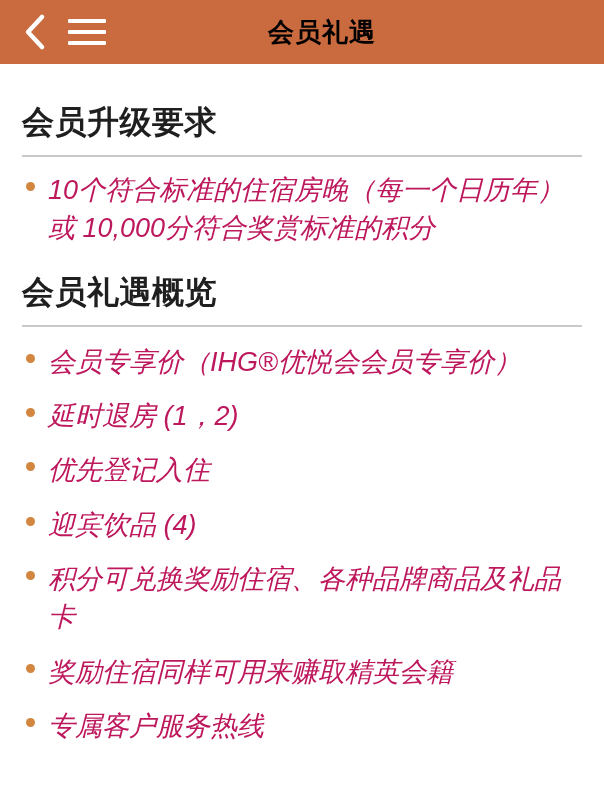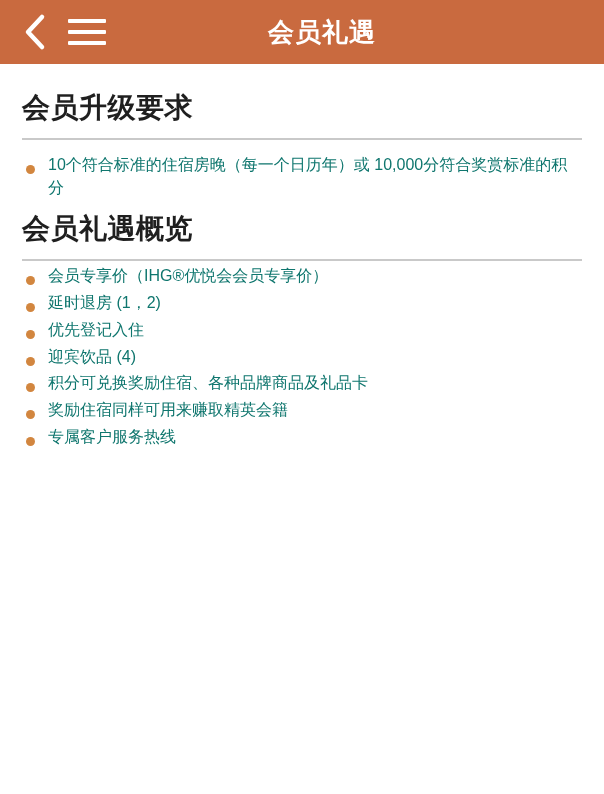--- a/index.html
+++ b/index.html
@@ -58,70 +58,71 @@
     border-radius: 1px;
   }
   .hdr-title {
     position: absolute;
     left: 0;
     right: 0;
     top: 0;
     height: 64px;
     line-height: 64px;
     text-align: center;
-    color: #ffffff;
+    color: #000000;
     font-size: 26px;
     font-weight: bold;
     letter-spacing: 1px;
     pointer-events: none;
     padding-left: 40px;
   }
 
   
   .content {
     padding: 14px 22px 0 22px;
   }
   .section-title {
-    font-size: 28px;
+    font-size: 32px;
     font-weight: bold;
     color: #1f1f1f;
     letter-spacing: 0.5px;
-    margin: 12px 0 0 0;
+    margin: 24px 0 0 0;
     line-height: 1.25;
   }
   .divider {
     height: 2px;
     background: #c9c9c9;
     margin: 13px 0 4px 0;
   }
 
   ul.bullets {
     list-style: none;
     margin: 0;
     padding: 0;
   }
   ul.bullets li {
     position: relative;
     padding: 0 0 0 26px;
     margin: 12px 0 0 0;
-    font-size: 16px;
+    font-size: 27px;
     line-height: 1.42;
-    color: #0f766e;
+    color: #be185d;
+    font-style: italic;
   }
   ul.bullets li::before {
     content: "";
     position: absolute;
     left: 4px;
     top: 11px;
     width: 9px;
     height: 9px;
     border-radius: 50%;
     background: #d2863f;
   }
-  ul.overview li { margin-top: 4px; }
+  ul.overview li { margin-top: 16px; }
   ul.requirements li { margin-top: 14px; }
 </style>
 </head>
 <body>
 
 <div class="app">
 
   <div class="header">
     <div class="hdr-back">
       <span>

